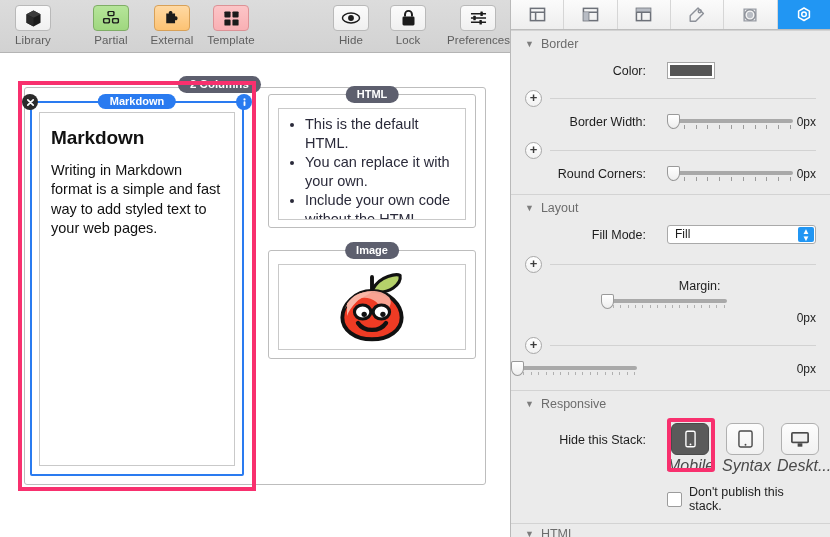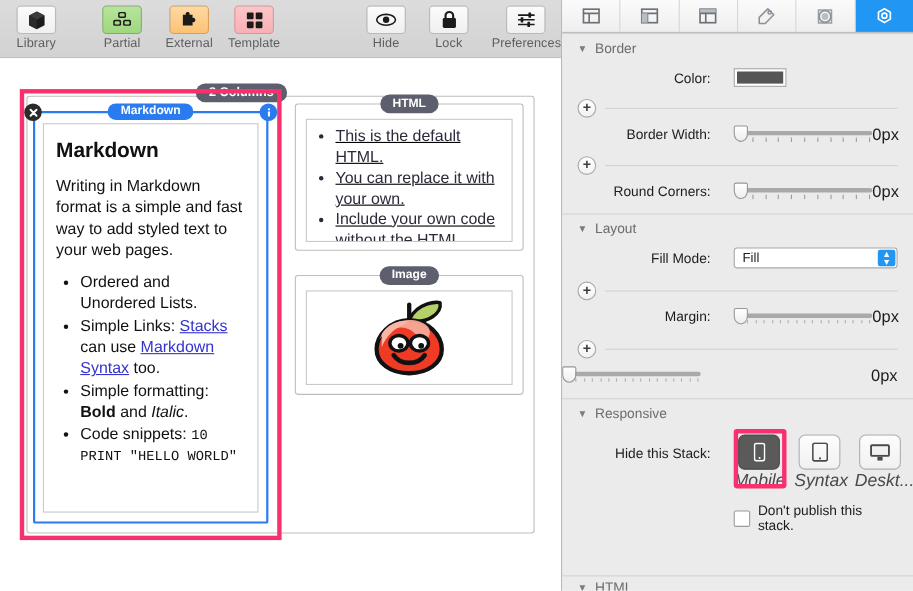--- a/index.html
+++ b/index.html
@@ -228,21 +228,20 @@
     font-weight: bold;
     padding: 2px 11px 3px;
     border-radius: 9px;
     white-space: nowrap;
   }
   .sub-inner {
     margin: 13px 9px 9px;
     border: 1px solid #c9c9c9;
     background: #fff;
     box-sizing: border-box;
-    text-decoration: underline;
   }
   .html-frame { height: 134px; }
   .html-inner { height: 112px; padding: 6px 6px 0 0; overflow: hidden; }
   .html-inner ul {
     margin: 0;
     padding-left: 26px;
     font-size: 14.5px;
     line-height: 1.31;
     color: #2a2a3a;
   }
@@ -352,21 +351,21 @@
   }
   .ticks {
     position: absolute; left: 5px; right: 2px; top: 12px;
     height: 5px;
     display: flex; justify-content: space-between;
   }
   .ticks i { width: 1px; height: 4px; background: #9b9b9b; display:block; }
   .ticks.fine i { height: 3px; background: #b0b0b0; }
   .val {
     margin-left: auto;
-    font-size: 15px;
+    font-size: 12px;
     color: #1d1d1d;
   }
 
   .select {
     position: relative;
     width: 174px;
     height: 19px;
     background: #ffffff;
     border: 1px solid #a9a9a9;
     border-radius: 3px;
@@ -548,26 +547,20 @@
         <div class="ic-info">
           <svg width="11" height="11" viewBox="0 0 12 12">
               <circle cx="6" cy="2.6" r="1.15" fill="#fff"></circle>
               <rect x="5" y="4.6" width="2" height="5.2" rx=".9" fill="#fff"></rect>
             </svg>
         </div>
 
         <div class="md-inner">
           <h1>Markdown</h1>
           <p>Writing in Markdown format is a simple and fast way to add styled text to your web pages.</p>
-          <ul>
-            <li>Ordered and Unordered Lists.</li>
-            <li>Simple Links: <a href="#">Stacks</a> can use <a href="#">Markdown Syntax</a> too.</li>
-            <li>Simple formatting: <b>Bold</b> and <i>Italic</i>.</li>
-            <li>Code snippets: <span class="code">10 PRINT "HELLO WORLD"</span></li>
-          </ul>
         </div>
       </div>
 
       <div class="rcol">
 
         <div class="sub-frame html-frame">
           <div class="pill-dark">HTML</div>
           <div class="sub-inner html-inner">
             <ul>
               <li>This is the default HTML.</li>
@@ -723,21 +716,21 @@
         <span>Fill</span>
         <span class="select-arrow">▲<br>▼</span>
       </div>
     </div>
 
     <div class="plus-row" style="margin-top:9px;">
       <div class="plus">+</div>
       <div class="plus-line"></div>
     </div>
 
-    <div class="row" style="margin-top:4px;">
+    <div class="row" style="margin-top:4px;flex-direction:column;">
       <div class="row-label">Margin:</div>
       <div class="slider-wrap">
         <div class="slider-track"></div>
         <div class="ticks fine">
             <i></i>
             <i></i>
             <i></i>
             <i></i>
             <i></i>
             <i></i>

